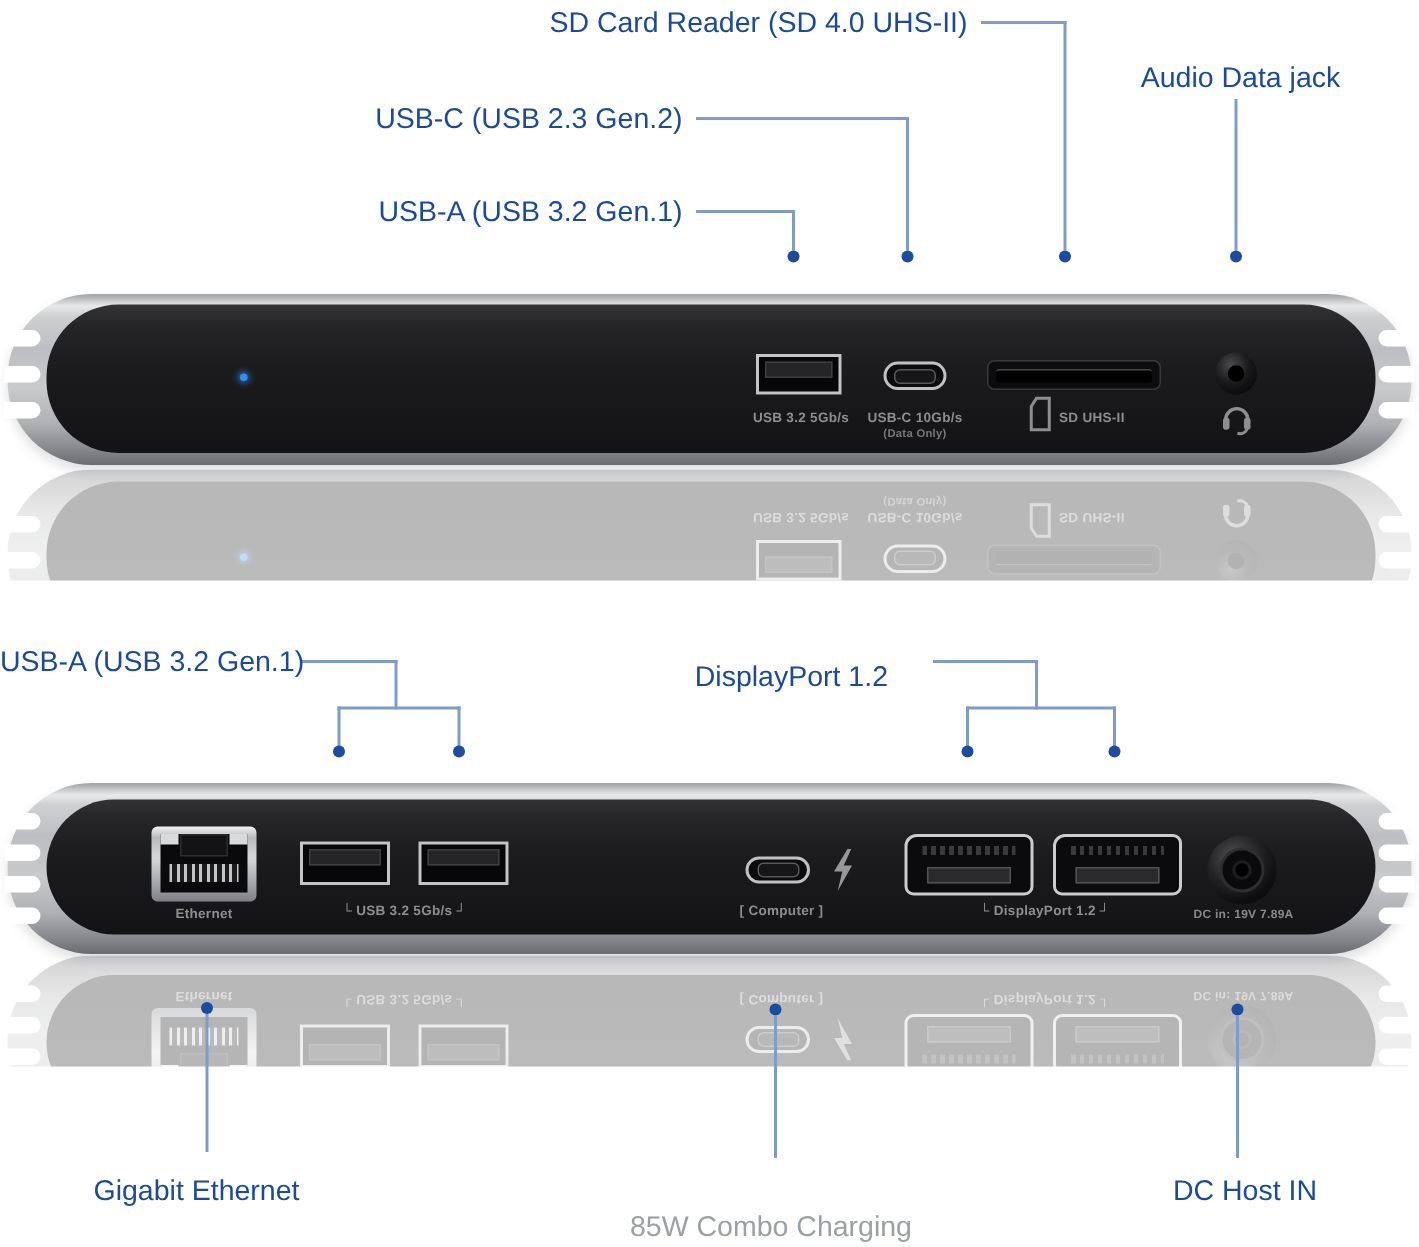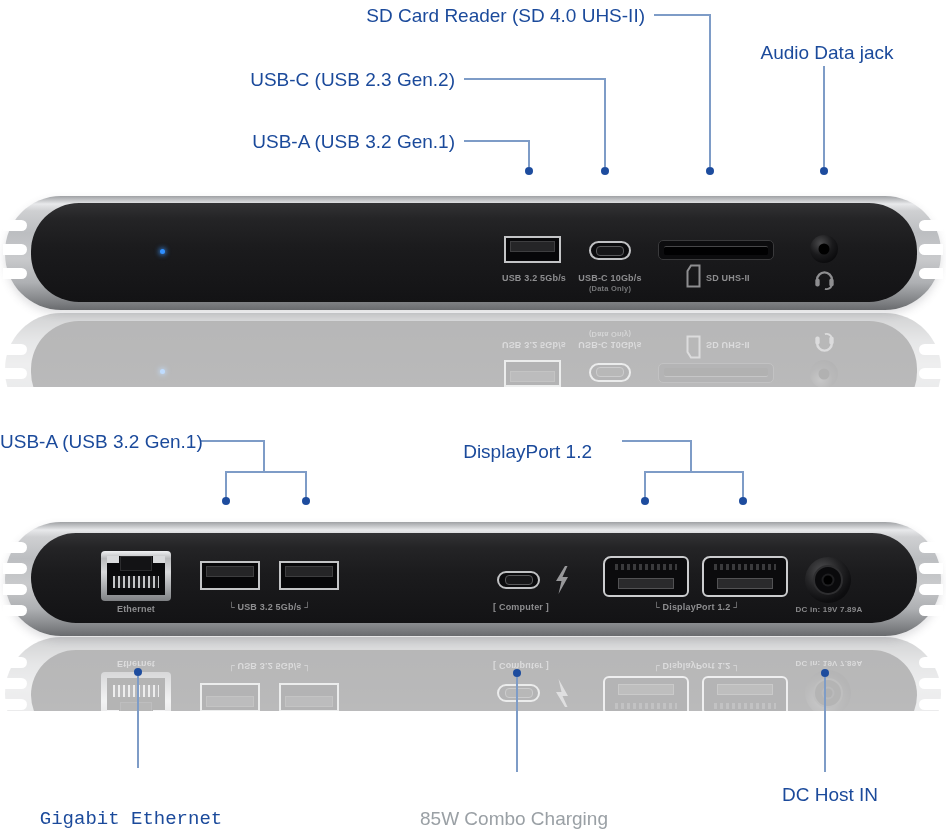--- a/index.html
+++ b/index.html
@@ -308,21 +308,21 @@
     <div class="dc-jack" style="left:800px;top:35px;">
       <div class="dc-inner"></div>
       <div class="dc-pin"></div>
     </div>
     <div class="portlabel" style="left:777px;top:83px;width:94px;font-size:8px;color:#8a8a8c;">DC in: 19V 7.89A</div>
   </div>
     </div>
 
   <div class="dot" style="left:134px;top:668px;"></div>
   <div class="vl" style="left:137px;top:676px;height:92px;"></div>
-  <div class="ann center" style="left:25px;width:212px;top:808px;font-family:Liberation Mono, monospace;">Gigabit Ethernet</div>
+  <div class="ann center" style="left:25px;width:212px;top:784px;">Gigabit Ethernet</div>
 
   <div class="dot" style="left:513px;top:669px;"></div>
   <div class="vl" style="left:516px;top:677px;height:95px;"></div>
   <div class="ann-sub" style="left:420px;top:808px;">85W Combo Charging</div>
 
   <div class="dot" style="left:821px;top:669px;"></div>
   <div class="vl" style="left:824px;top:677px;height:95px;"></div>
   <div class="ann center" style="left:730px;width:200px;top:784px;">DC Host IN</div>
 
 </div>

